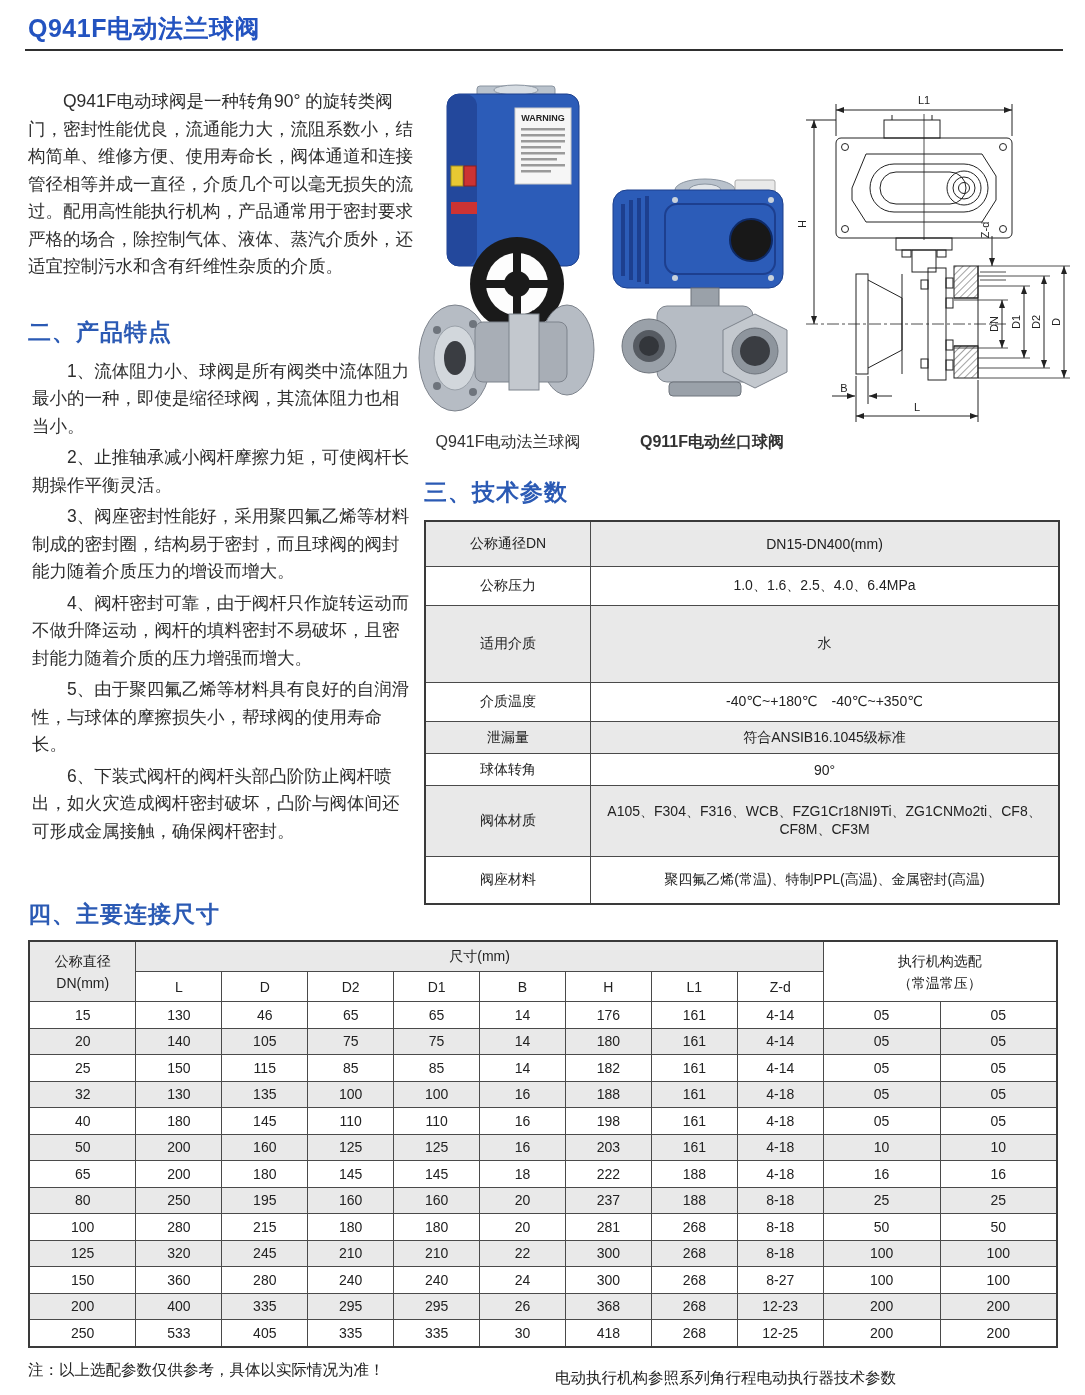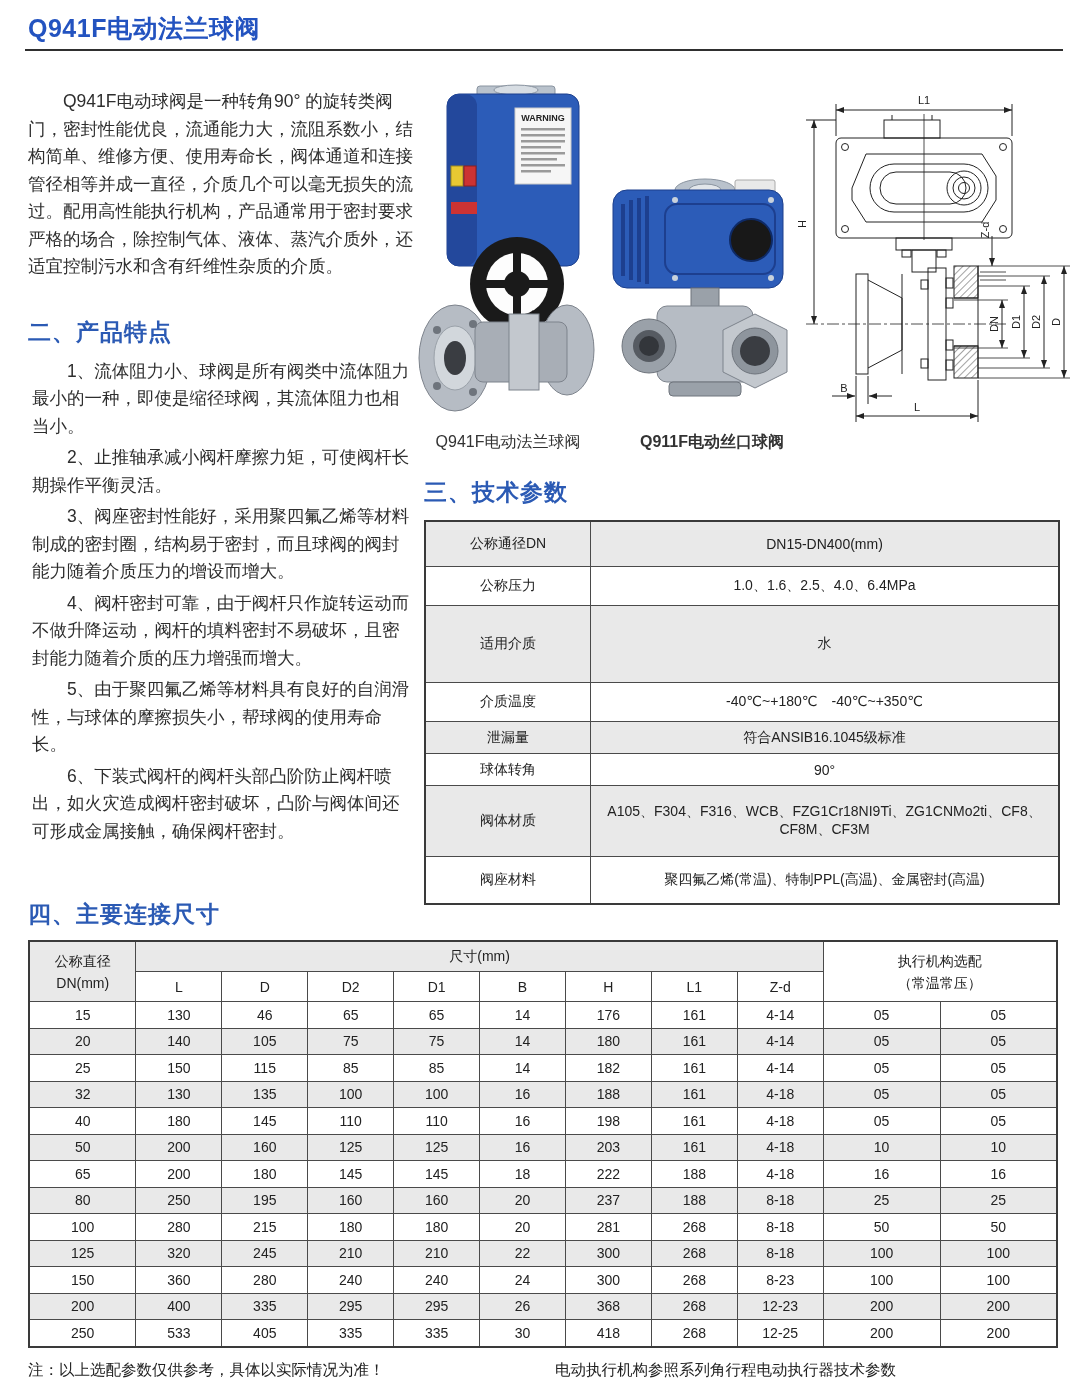--- a/index.html
+++ b/index.html
@@ -52,21 +52,21 @@
   .dim-table{width:100%;border-collapse:collapse;margin-top:10px;font-size:14px;border:2px solid #3a3a3a;}
   .dim-table th,.dim-table td{border:1px solid #4a4a4a;text-align:center;vertical-align:middle;color:#222;font-weight:normal;padding:0;}
   .dim-table thead th{height:29px;}
   .dim-table thead .hdr-gray{background:#e9e9e9;}
   .dim-table tbody td{height:25.5px;}
   .dim-table tbody tr:nth-child(even){background:#e9e9e9;}
   .hdr-two-line div{line-height:22px;}
 
   .notes{position:absolute;left:28px;top:1360px;width:1030px;height:24px;font-size:15.5px;color:#222;}
   .note-left{position:absolute;left:0;top:0;}
-  .note-right{position:absolute;left:527px;top:0;}
+  .note-right{position:absolute;left:527px;top:8px;}
 </style>
 </head>
 <body>
 
 <div class="page-title">Q941F电动法兰球阀</div>
 <div class="title-rule"></div>
 
 <div class="left-col">
   <p class="intro">Q941F电动球阀是一种转角90° 的旋转类阀门，密封性能优良，流通能力大，流阻系数小，结构简单、维修方便、使用寿命长，阀体通道和连接管径相等并成一直径，介质几个可以毫无损失的流过。配用高性能执行机构，产品通常用于密封要求严格的场合，除控制气体、液体、蒸汽介质外，还适宜控制污水和含有纤维性杂质的介质。</p>
   <h2 class="sec-head sec2-head">二、产品特点</h2>
@@ -451,21 +451,21 @@
         </tr>
         <tr>
           <td>150</td>
           <td>360</td>
           <td>280</td>
           <td>240</td>
           <td>240</td>
           <td>24</td>
           <td>300</td>
           <td>268</td>
-          <td>8-23</td>
+          <td>8-27</td>
           <td>100</td>
           <td>100</td>
         </tr>
         <tr>
           <td>200</td>
           <td>400</td>
           <td>335</td>
           <td>295</td>
           <td>295</td>
           <td>26</td>

